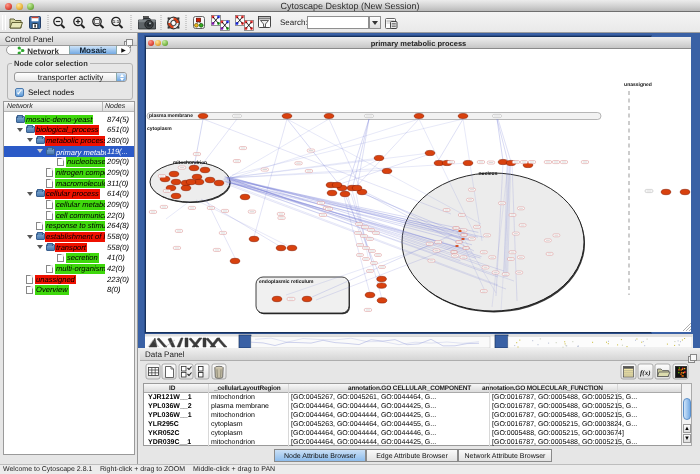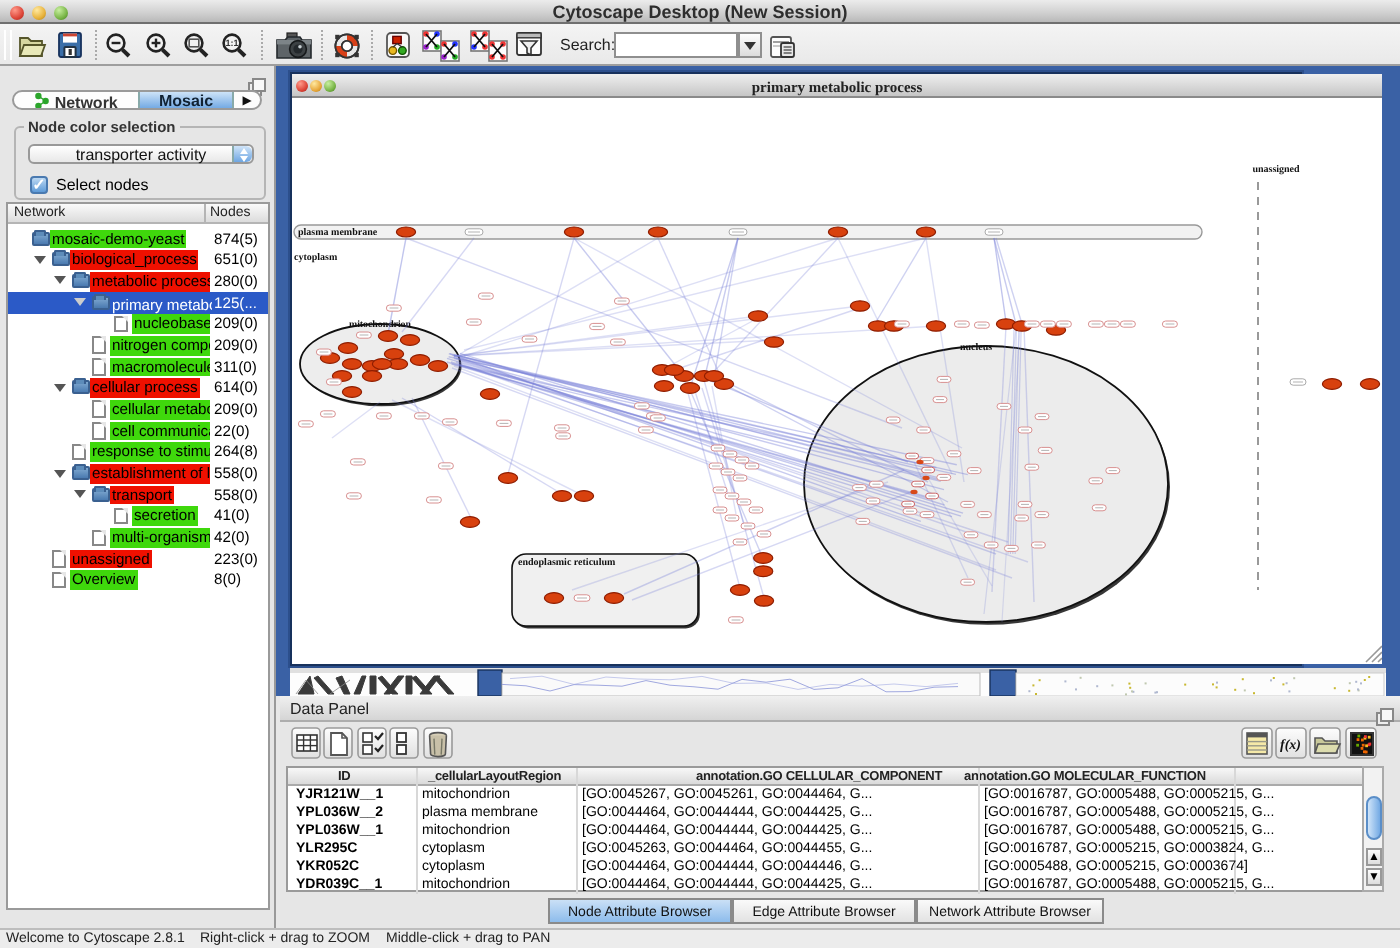--- a/index.html
+++ b/index.html
@@ -5,21 +5,21 @@
   * { margin:0; padding:0; box-sizing:border-box; }
   html,body { width:700px; height:474px; overflow:hidden; font-family:"Liberation Sans", sans-serif; -webkit-font-smoothing:antialiased; text-rendering:geometricPrecision; }
   #app { position:relative; width:700px; height:474px; background:#e8e8e8; will-change:transform; }
   .abs { position:absolute; }
 
   
   #macbar { left:0; top:0; width:700px; height:12px;
     background:linear-gradient(#ececec,#d2d2d2 55%,#b9b9b9);
     border-bottom:1px solid #6f6f6f; }
   .light { top:3px; width:7px; height:7px; border-radius:50%; }
-  #macbar .title { width:700px; text-align:center; top:1px; font-size:9px; font-weight:bold; color:#2e2e2e; }
+  #macbar .title { width:700px; text-align:center; top:1px; font-size:9px; font-weight:normal; color:#2e2e2e; }
 
   
   #toolbar { left:0; top:12px; width:700px; height:21px; background:linear-gradient(#f4f4f4,#e9e9e9); border-bottom:1px solid #9e9e9e; }
 
   
   #cpanel { left:0; top:33px; width:138px; height:431px; background:#e6e6e6; border-right:1px solid #9a9a9a; }
   #cpanel .ptitle { left:0; top:0; width:137px; height:13px; background:linear-gradient(#f0f0f0,#d5d5d5); border-bottom:1px solid #adadad; }
   .ptitle span { position:absolute; left:5px; top:2px; font-size:8px; color:#222; }
 
   
@@ -29,38 +29,38 @@
   #seg .s3 { flex:1; text-align:center; font-size:6px; line-height:10px; color:#111; }
 
   
   #grp { left:7px; top:30px; width:126px; height:37px; border:1px solid #b5b5b5; border-radius:3px;text-decoration:underline; }
   #grp .lbl { position:absolute; left:4px; top:-5px; background:#e6e6e6; padding:0 2px; font-size:7.5px; font-weight:bold; color:#333; }
   #combo { position:absolute; left:6px; top:8px; width:113px; height:10px; background:linear-gradient(#fff,#e8e8e8); border:1px solid #999; border-radius:3px; font-size:8px; color:#111; text-align:center; line-height:9px; }
   #combo .step { position:absolute; right:0px; top:0px; width:10px; height:8px; background:linear-gradient(#cfe4f9,#6ea6e2); border-left:1px solid #8aa; border-radius:0 3px 3px 0; }
   #cbx { position:absolute; left:7px; top:24px; width:9px; height:9px; background:linear-gradient(#bcd8f2,#5e9bd8); border:1px solid #4a7ab0; border-radius:2px; color:#fff; font-size:8px; line-height:8px; text-align:center; font-weight:bold; }
 
   
-  #treebox { left:3px; top:68px; width:132px; height:354px; background:#fff; border:1px solid #9a9a9a; }
+  #treebox { left:3px; top:68px; width:132px; height:354px; background:#fff; border:1px solid #9a9a9a;font-style:italic; }
   #treehdr { left:0; top:0; width:130px; height:10px; background:linear-gradient(#fafafa,#dcdcdc); border-bottom:1px solid #b5b5b5; font-size:7px; color:#222; }
   .trow { position:absolute; left:0; width:130px; height:10.7px; font-size:7.6px; color:#000; white-space:nowrap; overflow:hidden; }
   .trow .hl { position:absolute; top:0.5px; height:9.7px; line-height:10px; padding:0 1px; }
   .hl.g { background:#3fd80c; }
   .hl.r { background:#ef1000; }
   .trow .val { position:absolute; left:103px; top:0.5px; line-height:10px; }
   .arr { position:absolute; top:3px; width:0; height:0; border-left:3.5px solid transparent; border-right:3.5px solid transparent; border-top:4.5px solid #555; }
   .fold { position:absolute; top:1.5px; width:9px; height:7px; background:linear-gradient(#7fa8d0,#4a7ab0); border:1px solid #3a6090; border-radius:1px; }
   .fold:before { content:""; position:absolute; left:0px; top:-2px; width:4px; height:2px; background:#5d8cba; border:1px solid #3a6090; border-bottom:none; border-radius:1px 1px 0 0; }
   .file { position:absolute; top:1px; width:7px; height:8.5px; background:#fff; border:1px solid #888; }
   .file:before { content:""; position:absolute; right:-1px; top:-1px; border-style:solid; border-width:0 3px 3px 0; border-color:transparent #e6e6e6 transparent transparent; }
 
   
   #desktop { left:138px; top:33px; width:562px; height:315px; background:#3a61a5; }
 
   
-  #mwin { left:7px; top:3px; width:506px; height:297px; background:#fff; border:1px solid #17315c; box-shadow:0 0 0 1px #2c4f8c;font-family:Liberation Serif, serif; }
+  #mwin { left:7px; top:3px; width:506px; height:297px; background:#fff; border:1px solid #17315c; box-shadow:0 0 0 1px #2c4f8c; }
   #mtitle { left:0; top:0; width:545px; height:12px; background:linear-gradient(#efefef,#c6c6c6); border-bottom:1px solid #8a8a8a; }
   #mtitle .title { width:100%; text-align:center; top:2px; font-size:7.5px; font-weight:bold; color:#222; }
 
   
   #dpanel { left:140px; top:348px; width:560px; height:116px; background:#e6e6e6; }
   #dpanel .ptitle { left:0; top:0; width:560px; height:13px; background:linear-gradient(#f0f0f0,#d5d5d5); border-bottom:1px solid #adadad; }
   #dtable { left:3px; top:35px; width:540px; height:63px; background:#fff; border:1px solid #9a9a9a; }
   #dhead { left:0; top:0; width:100%; height:9px; background:linear-gradient(#f8f8f8,#dadada); border-bottom:1px solid #aaa; font-size:6.5px; font-weight:bold; color:#222; letter-spacing:-0.15px; }
   .drow { position:absolute; left:0; width:100%; height:9px; font-size:7px; color:#000; white-space:nowrap; }
   .dc1 { position:absolute; left:4px; font-weight:bold; }
@@ -204,20 +204,23 @@
 </g>
 </svg>
 </div>
     <div class="abs" style="left:280px;top:6px;font-size:8px;color:#222">Search:</div>
     <div class="abs" style="left:307px;top:4px;width:62px;height:13px;background:#fff;border:1px solid #8f8f8f;"></div>
     <div class="abs" style="left:369px;top:4px;width:12px;height:13px;background:linear-gradient(#fdfdfd,#dcdcdc);border:1px solid #8f8f8f;"></div>
     <div class="abs" style="left:372px;top:9px;width:0;height:0;border-left:3px solid transparent;border-right:3px solid transparent;border-top:4px solid #333;"></div>
   </div>
 
   <div id="cpanel" class="abs">
+    <div class="ptitle abs">
+        <span>Control Panel</span>
+      </div>
     <div class="abs" style="right:4px;top:2px;width:9px;height:9px"><svg width="9" height="9">
           <rect x="0.5" y="2.5" width="6" height="6" fill="#eee" stroke="#888"></rect>
           <rect x="2.5" y="0.5" width="6" height="6" fill="#f8f8f8" stroke="#888"></rect>
         </svg></div>
     <div id="seg" class="abs">
       <div class="s1"><svg width="8" height="9" viewBox="0 0 8 9" style="vertical-align:-1px">
             <circle cx="2.2" cy="2" r="1.6" fill="#2ba52b"></circle>
             <circle cx="5.8" cy="4.5" r="1.6" fill="#2ba52b"></circle>
             <circle cx="2.2" cy="7" r="1.6" fill="#2ba52b"></circle>
             <path d="M2.2 2 L5.8 4.5 L2.2 7" stroke="#2ba52b" stroke-width="0.7" fill="none"></path>
@@ -256,21 +259,21 @@
             <span class="arr" style="left:23px;border-top-color:#555"></span>
             <span class="fold" style="left:32px"></span>
             <span class="hl r" style="left:41px;max-width:60px;overflow:hidden;display:inline-block">metabolic process</span>
             <span class="val">280(0)</span>
           </div>
 <div class="trow" style="top:44.0px;">
             <span class="abs" style="left:0;top:0;width:130px;height:10.7px;background:#2b5ac7"></span>
             <span class="arr" style="left:33px;border-top-color:#ccc"></span>
             <span class="fold" style="left:42px"></span>
             <span class="abs" style="left:52px;top:1.9px;line-height:10px;color:#fff;max-width:50px;overflow:hidden;display:inline-block">primary metabolic p</span>
-            <span class="val" style="color:#fff">125(...</span>
+            <span class="val" style="color:#fff">119(...</span>
           </div>
 <div class="trow" style="top:54.7px;">
             <span class="file" style="left:53px"></span>
             <span class="hl g" style="left:62px;max-width:39px;overflow:hidden;display:inline-block">nucleobase-c</span>
             <span class="val">209(0)</span>
           </div>
 <div class="trow" style="top:65.4px;">
             <span class="file" style="left:42px"></span>
             <span class="hl g" style="left:51px;max-width:50px;overflow:hidden;display:inline-block">nitrogen compo</span>
             <span class="val">209(0)</span>

